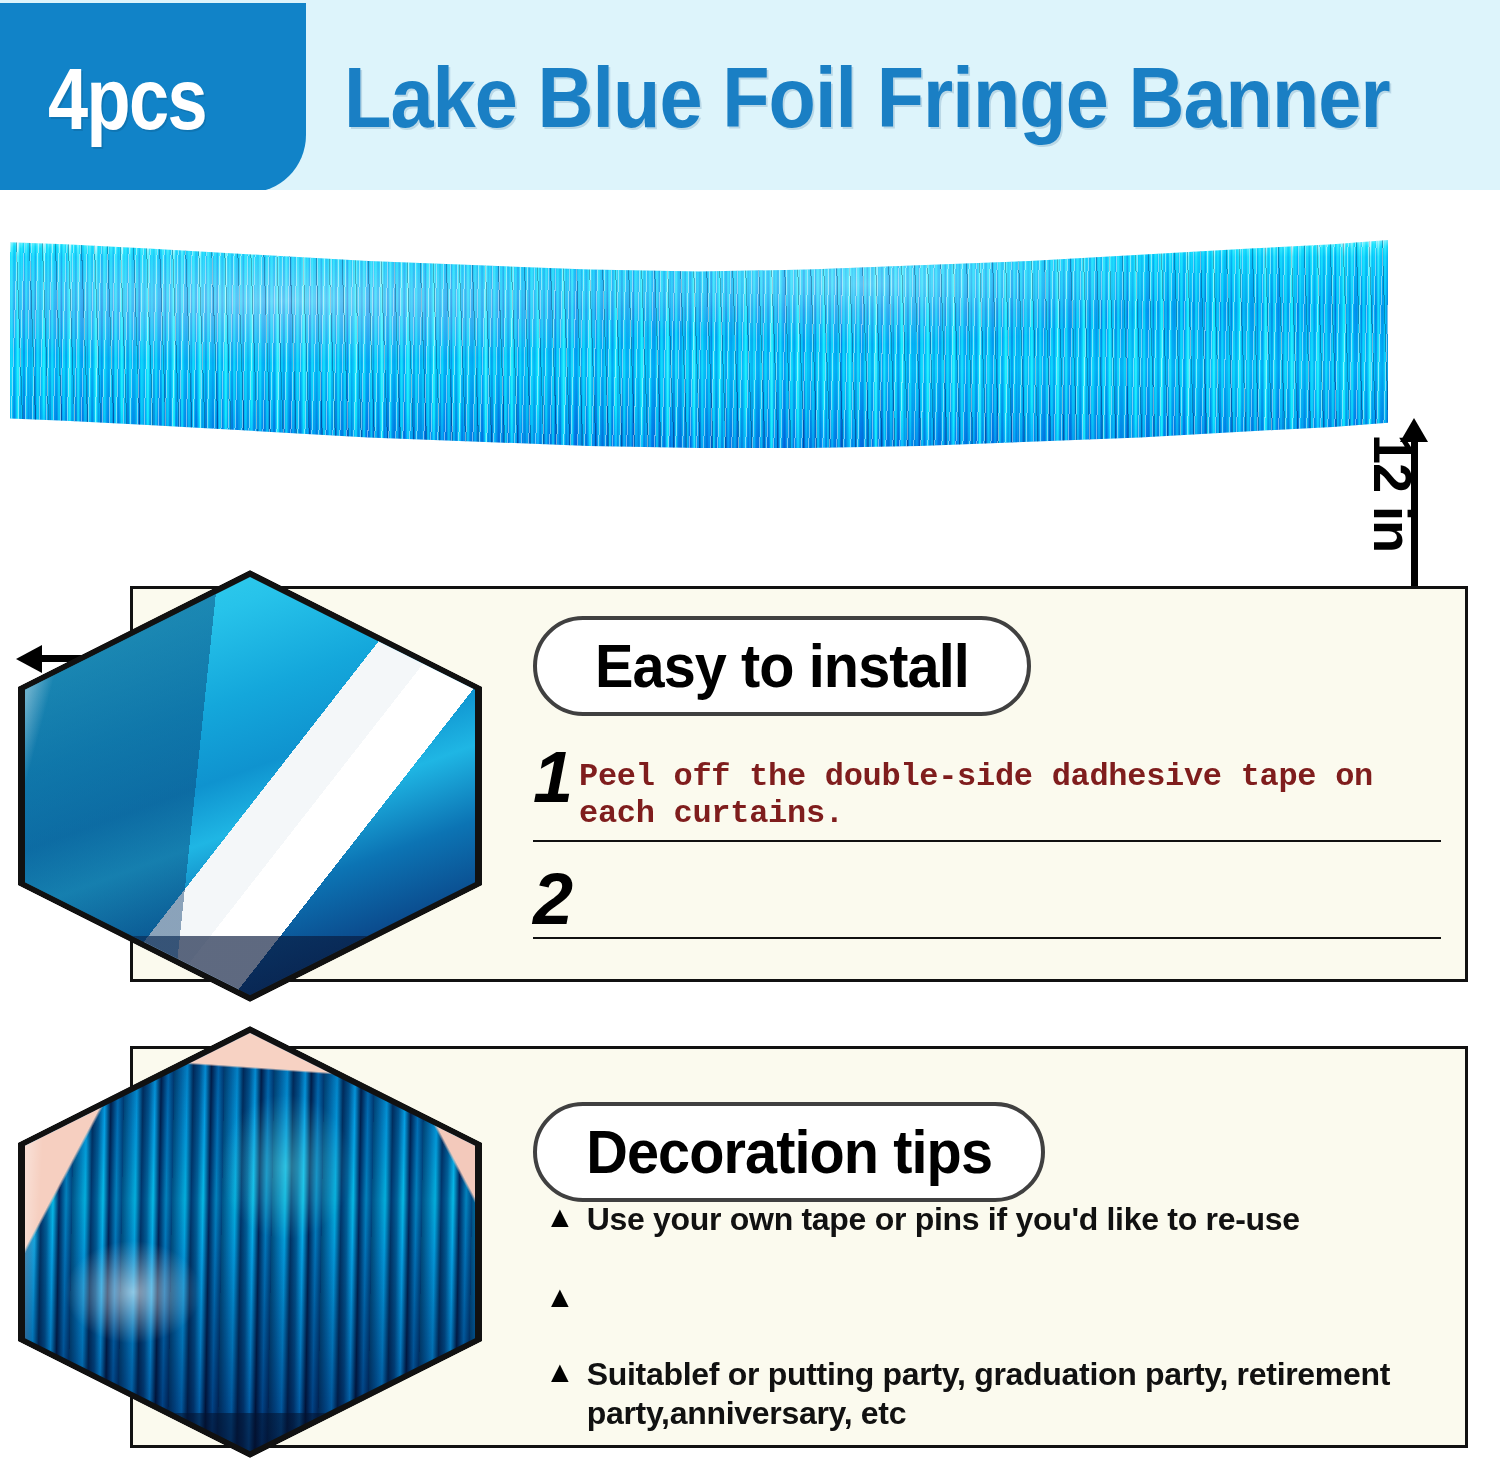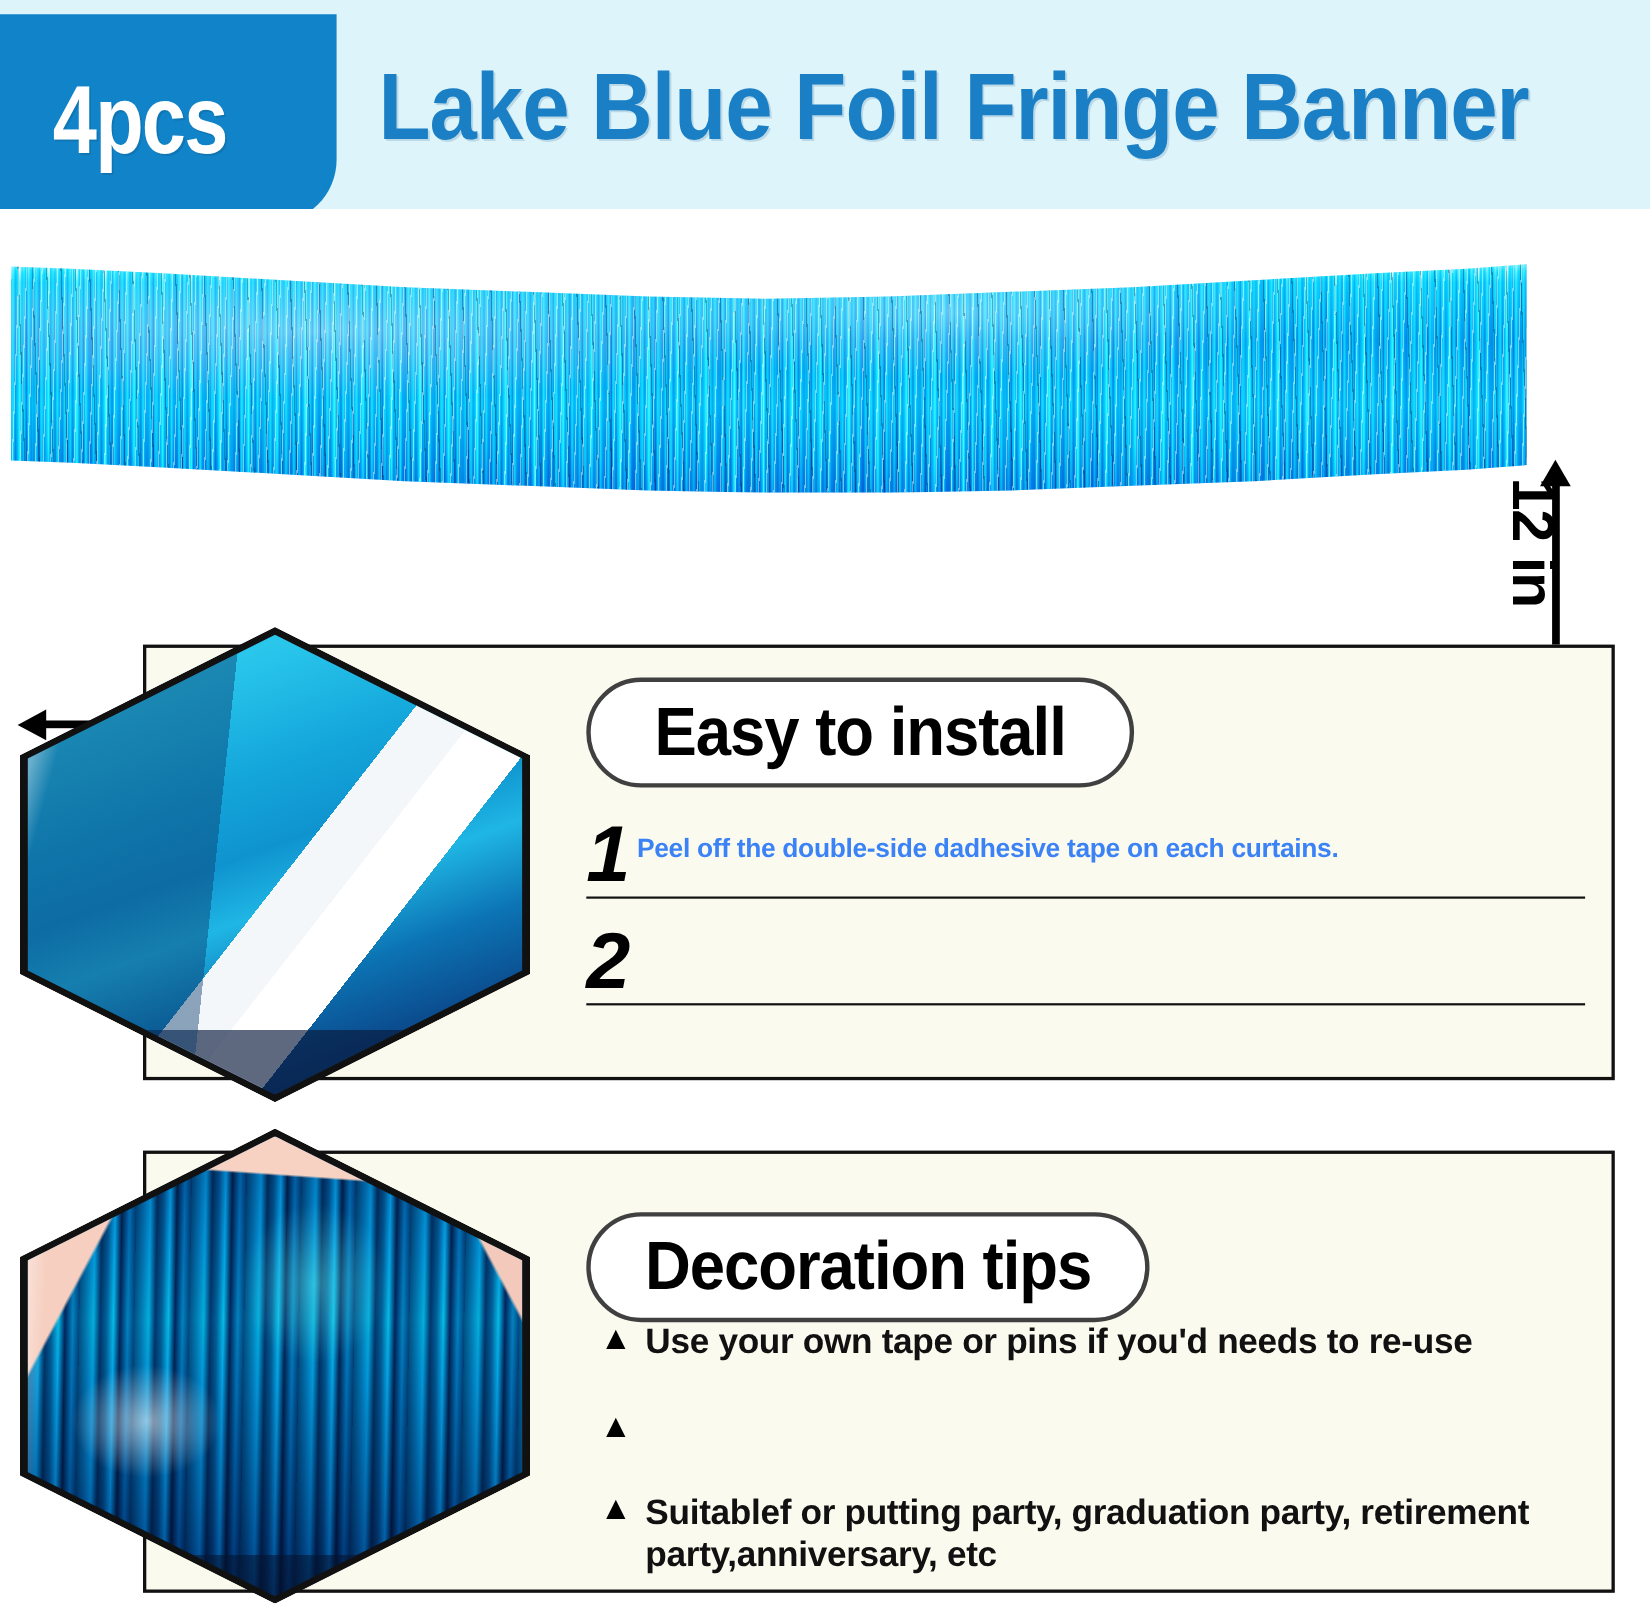--- a/index.html
+++ b/index.html
@@ -17,21 +17,21 @@
 
   
   .header-band {
     position: absolute;
     left: 0; top: 0;
     width: 1500px; height: 190px;
     background: #DDF4FB;
   }
   .header-badge {
     position: absolute;
-    left: 0; top: 13px;
+    left: 0; top: 3px;
     width: 306px; height: 190px;
     background: #1183C8;
     border-bottom-right-radius: 58px;
   }
   .header-badge-text {
     position: absolute;
     left: 48px;
     top: 52px;
     font-size: 88px;
     font-weight: bold;
@@ -332,26 +332,26 @@
     font-size: 72px;
     font-weight: bold;
     font-style: italic;
     color: #000;
     line-height: 0.82;
     margin-right: 6px;
     font-family: "Liberation Sans Narrow", "Liberation Sans", sans-serif;
     flex: 0 0 auto;
   }
   .step-text {
-    font-size: 24px;
-    font-weight: bold;
-    color: #3b82f6;
+    font-size: 32px;
+    font-weight: bold;
+    color: #7f1d1d;
     line-height: 1.16;
     letter-spacing: -0.3px;
-    font-family: Liberation Sans, sans-serif;
+    font-family: Liberation Mono, monospace;
     padding-top: 10px;
   }
 
   
   .tips {
     position: absolute;
     left: 545px;
     top: 1200px;
     width: 900px;
   }
@@ -440,21 +440,21 @@
   </div>
 </div>
 
 <div class="pill" id="pill-tips">
   <span class="pill-text">Decoration tips</span>
 </div>
 
 <div class="tips">
   <div class="tip">
     <span class="tip-marker">▲</span>
-    <span class="tip-text">Use your own tape or pins if you'd needs to re-use</span>
+    <span class="tip-text">Use your own tape or pins if you'd like to re-use</span>
   </div>
   <div class="tip">
     <span class="tip-marker">▲</span>
   </div>
   <div class="tip">
     <span class="tip-marker">▲</span>
     <span class="tip-text">Suitablef or putting party, graduation party,  retirement party,anniversary,  etc</span>
   </div>
 </div>
 

